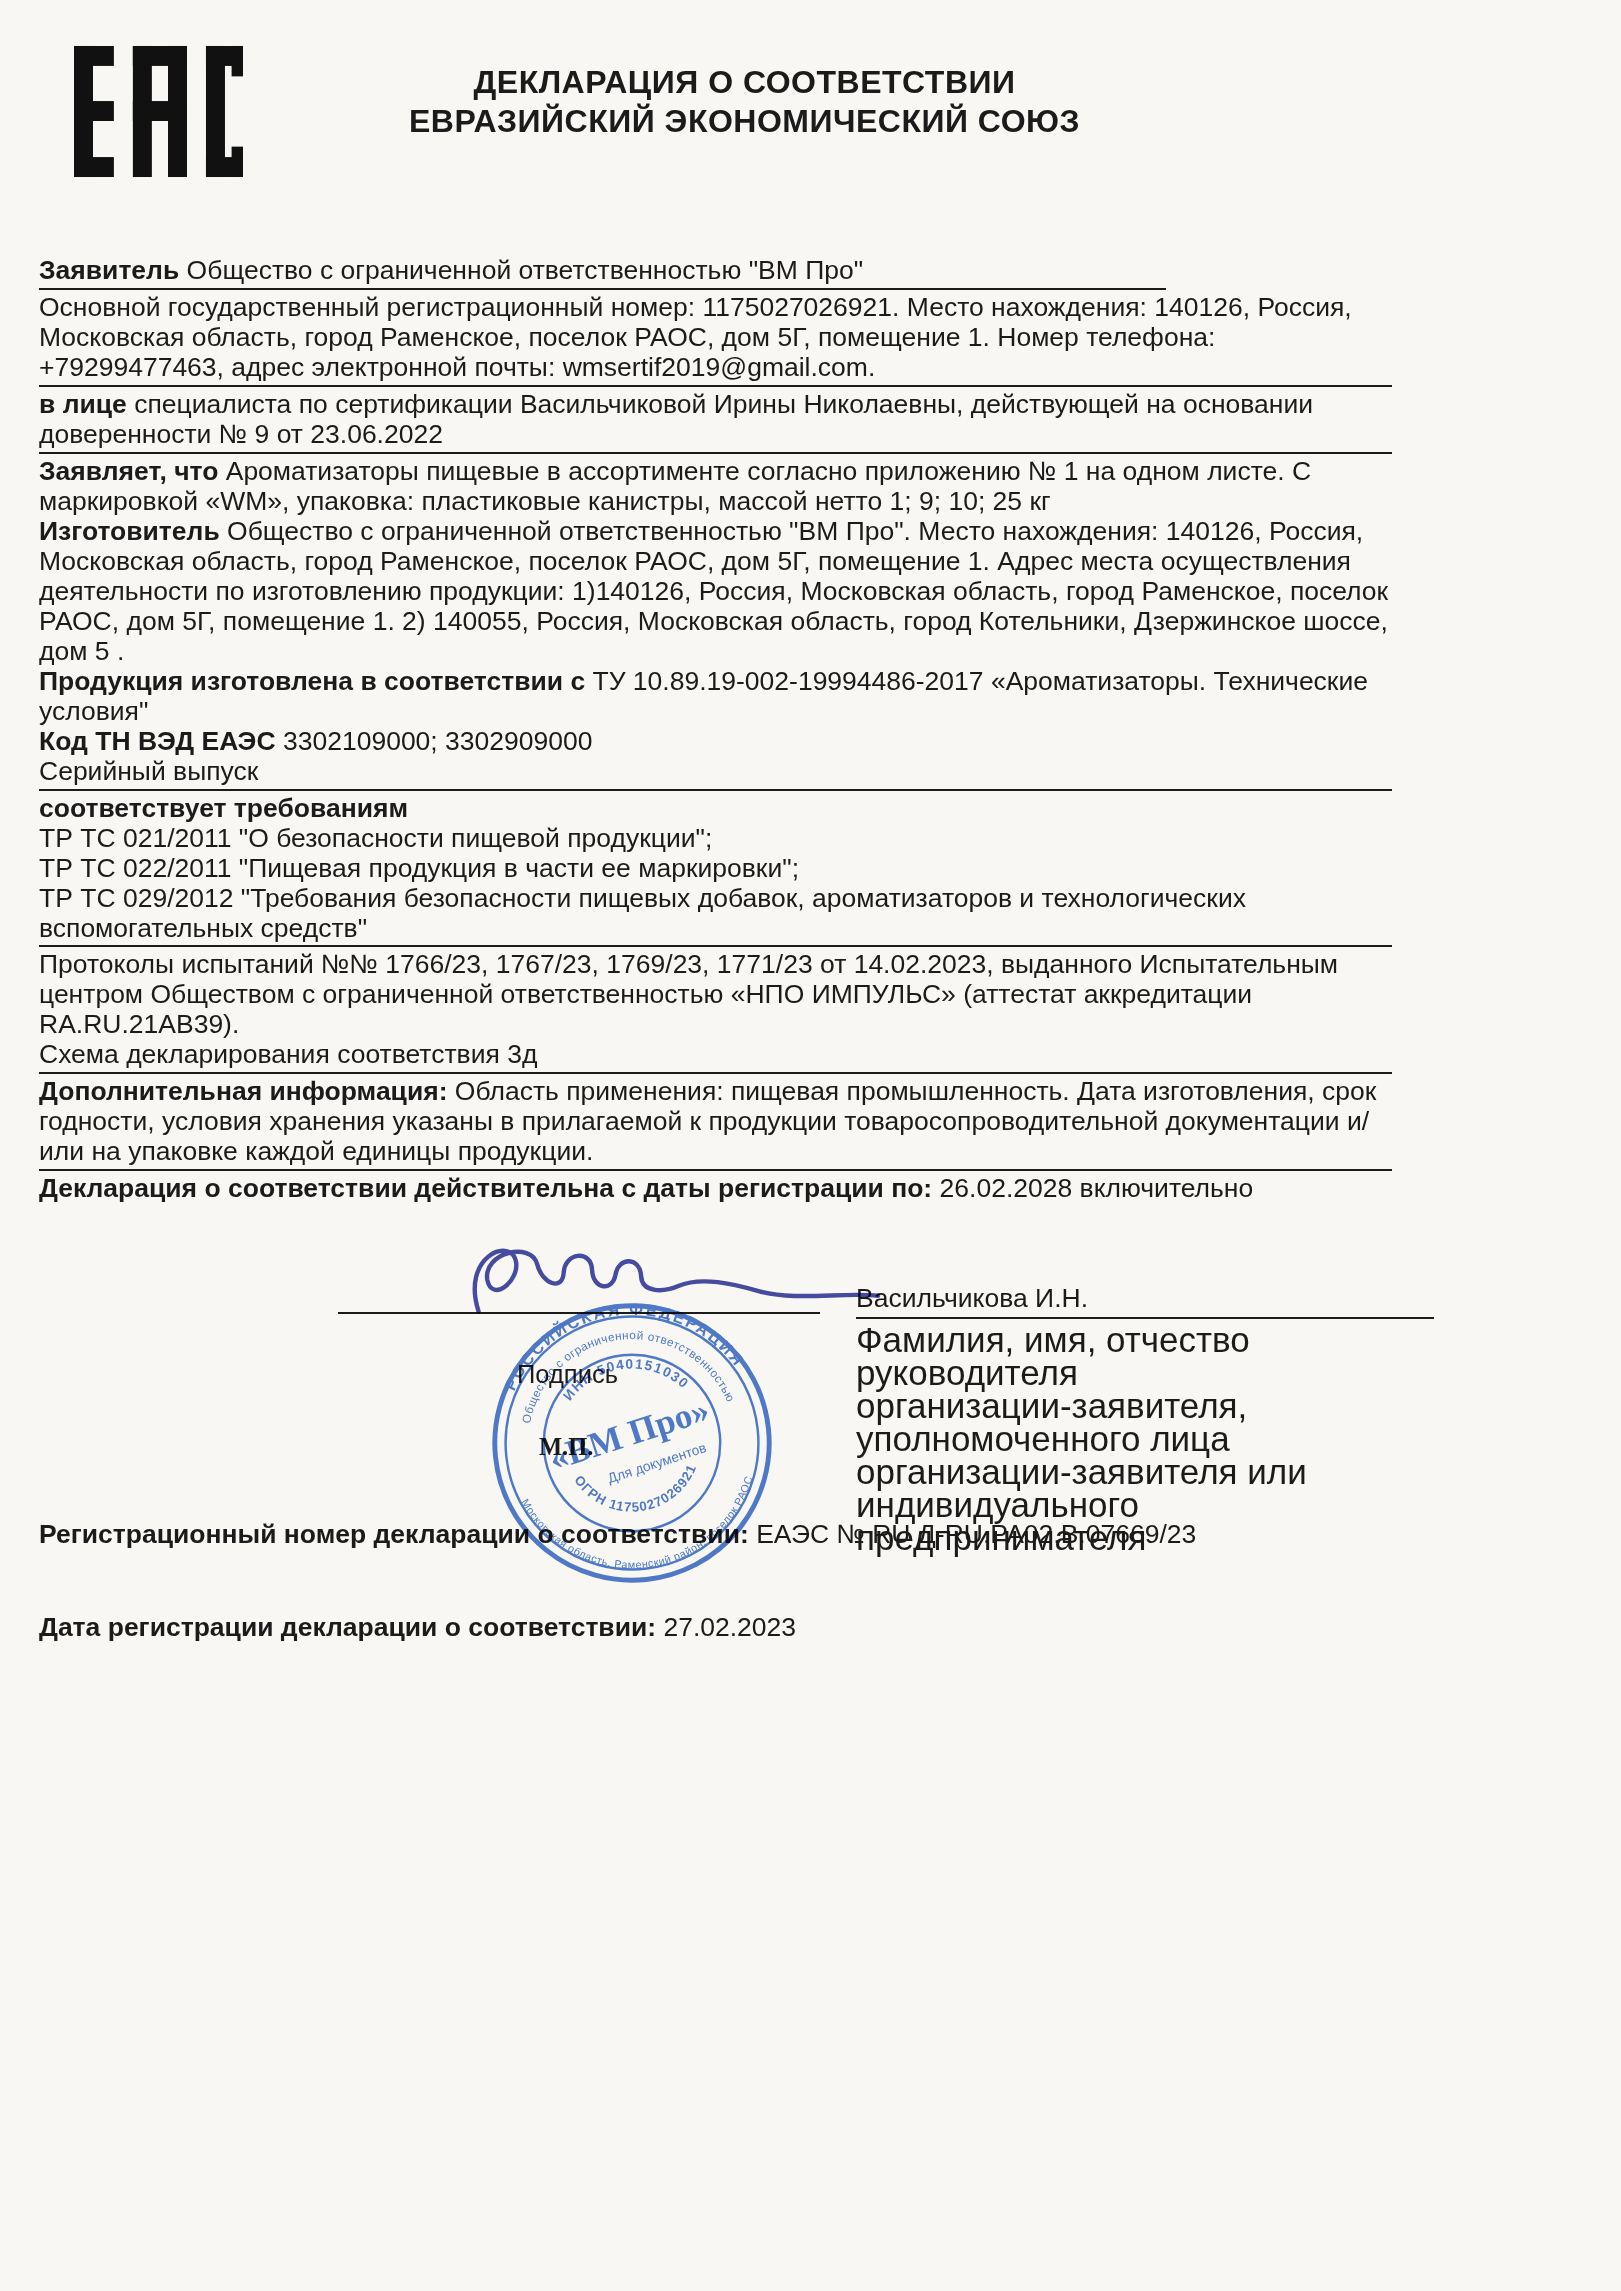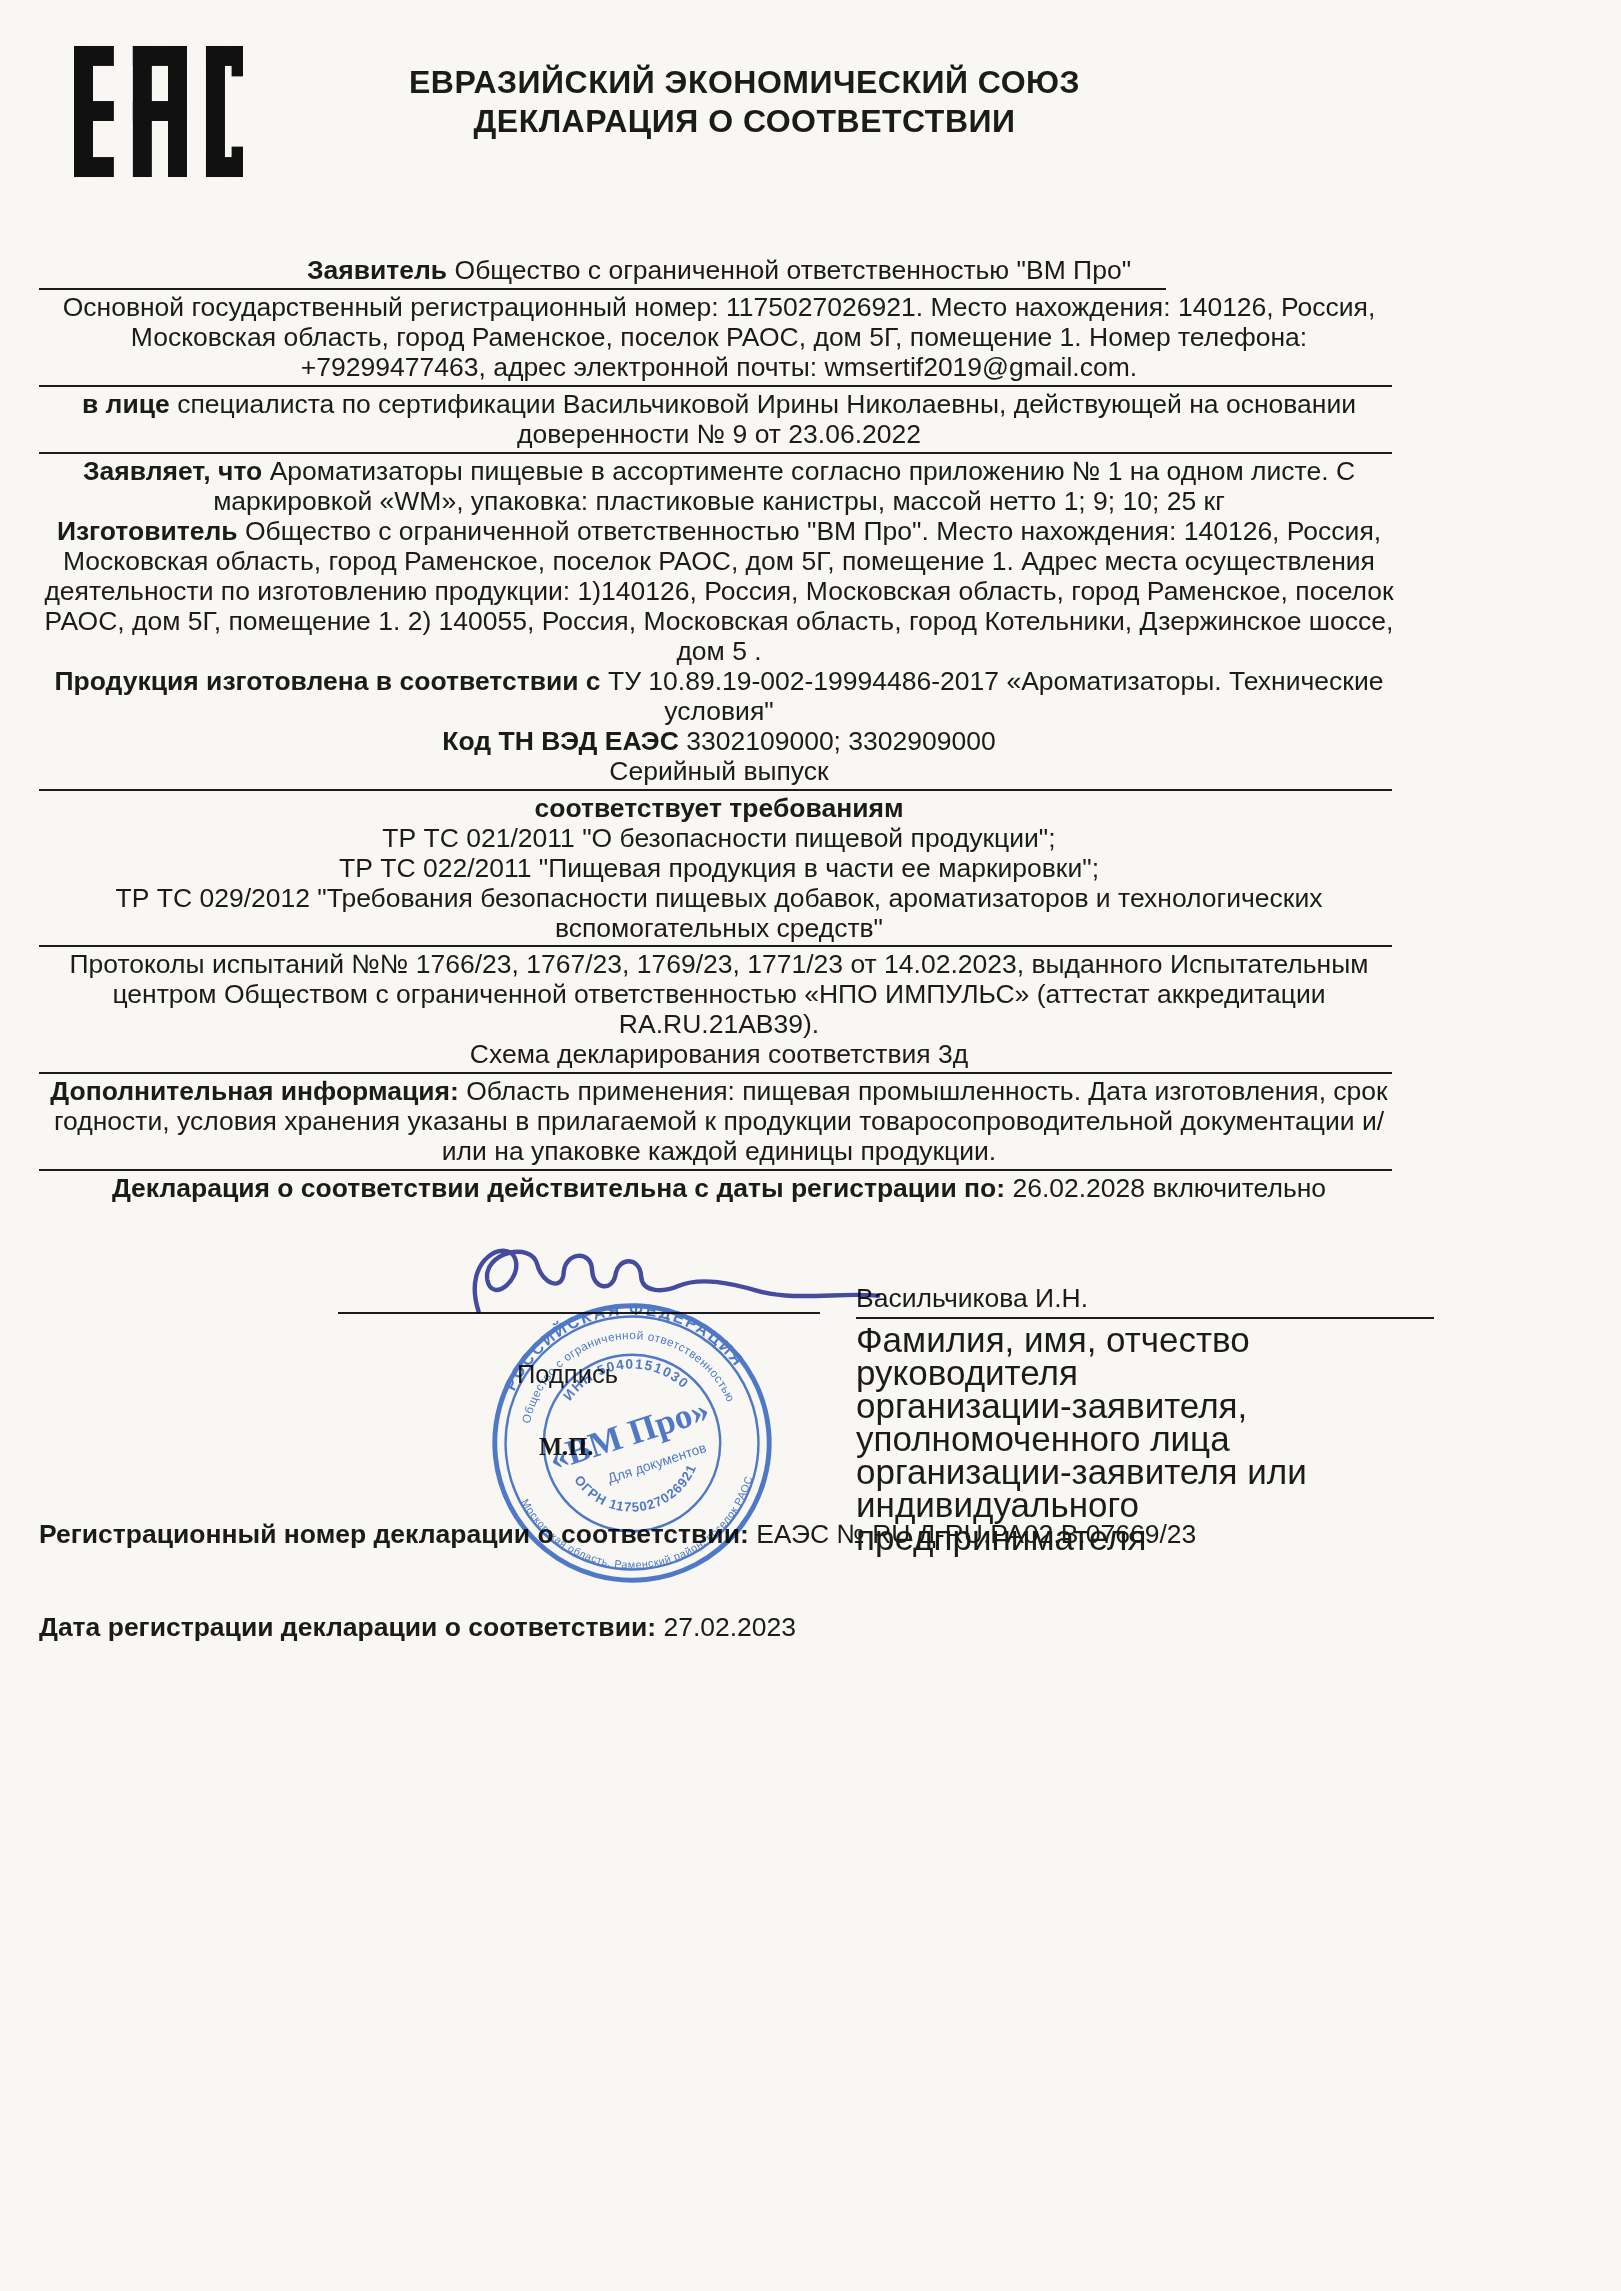--- a/index.html
+++ b/index.html
@@ -17,21 +17,21 @@
   .doc-title{
     position:absolute;left:284px;top:63px;width:921px;
     text-align:center;font-weight:bold;font-size:32px;line-height:39px;
     letter-spacing:0.5px;
   }
   
   .body-block{
     position:absolute;left:39px;top:255px;width:1360px;
     font-size:26.5px;line-height:30px;
   }
-  .para{margin:0;text-align:center;}
+  .para{margin:0;}
   .b{font-weight:bold;}
   .rule{height:0;border-top:2.9px solid #1b1b1b;margin:2.9px 0 2px 0;}
   .rule-short{width:1127px;}
   .rule-full{width:1353px;}
   
   .sig-area{position:absolute;left:0;top:1230px;width:1621px;height:294px;}
   .sig-svg{position:absolute;left:410px;top:4.9px;z-index:3;mix-blend-mode:multiply;}
   .sig-line-left{position:absolute;left:338px;top:82px;width:482px;border-top:2.9px solid #1b1b1b;}
   .sign-label{position:absolute;left:517px;top:130px;font-size:25.5px;z-index:2;}
   .mp-label{position:absolute;left:539px;top:203px;font-size:24.5px;font-weight:bold;
@@ -66,22 +66,22 @@
 
       <rect x="139" y="0" width="20" height="138"></rect>
       <rect x="139" y="0" width="39" height="21"></rect>
       <rect x="166" y="0" width="12" height="32"></rect>
       <rect x="139" y="117" width="39" height="21"></rect>
       <rect x="166" y="106" width="12" height="32"></rect>
     </g>
   </svg>
 
   <div class="doc-title">
+    <div>ДЕКЛАРАЦИЯ О СООТВЕТСТВИИ</div>
     <div>ЕВРАЗИЙСКИЙ ЭКОНОМИЧЕСКИЙ СОЮЗ</div>
-    <div>ДЕКЛАРАЦИЯ О СООТВЕТСТВИИ</div>
   </div>
 
   <div class="body-block">
     <div class="para"><span class="b">Заявитель</span><span> Общество с ограниченной ответственностью "ВМ Про"</span></div>
     <div class="rule rule-short"></div>
     <div class="para"><span>Основной государственный регистрационный номер: 1175027026921. Место нахождения: 140126, Россия, Московская область, город Раменское, поселок РАОС, дом 5Г, помещение 1. Номер телефона: +79299477463, адрес электронной почты: wmsertif2019@gmail.com.</span></div>
     <div class="rule rule-full"></div>
     <div class="para"><span class="b">в лице</span><span> специалиста по сертификации Васильчиковой Ирины Николаевны, действующей на основании доверенности № 9 от 23.06.2022</span></div>
     <div class="rule rule-full"></div>
     <div class="para"><span class="b">Заявляет, что</span><span> Ароматизаторы пищевые в ассортименте согласно приложению № 1 на одном листе. С маркировкой «WM»,  упаковка: пластиковые канистры, массой нетто 1; 9; 10; 25 кг</span></div>

